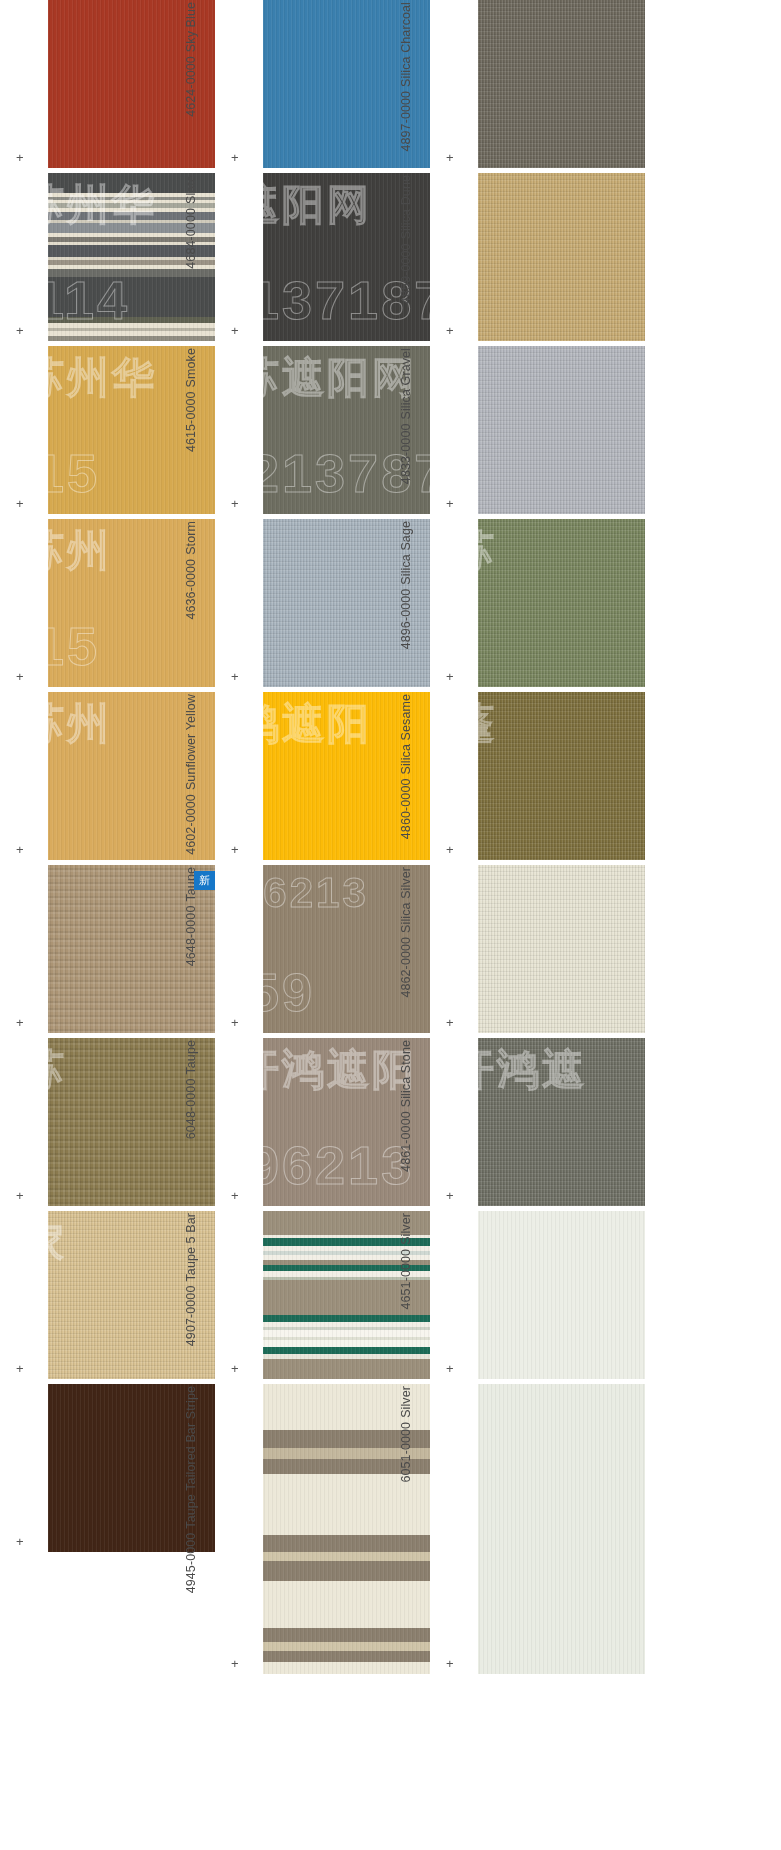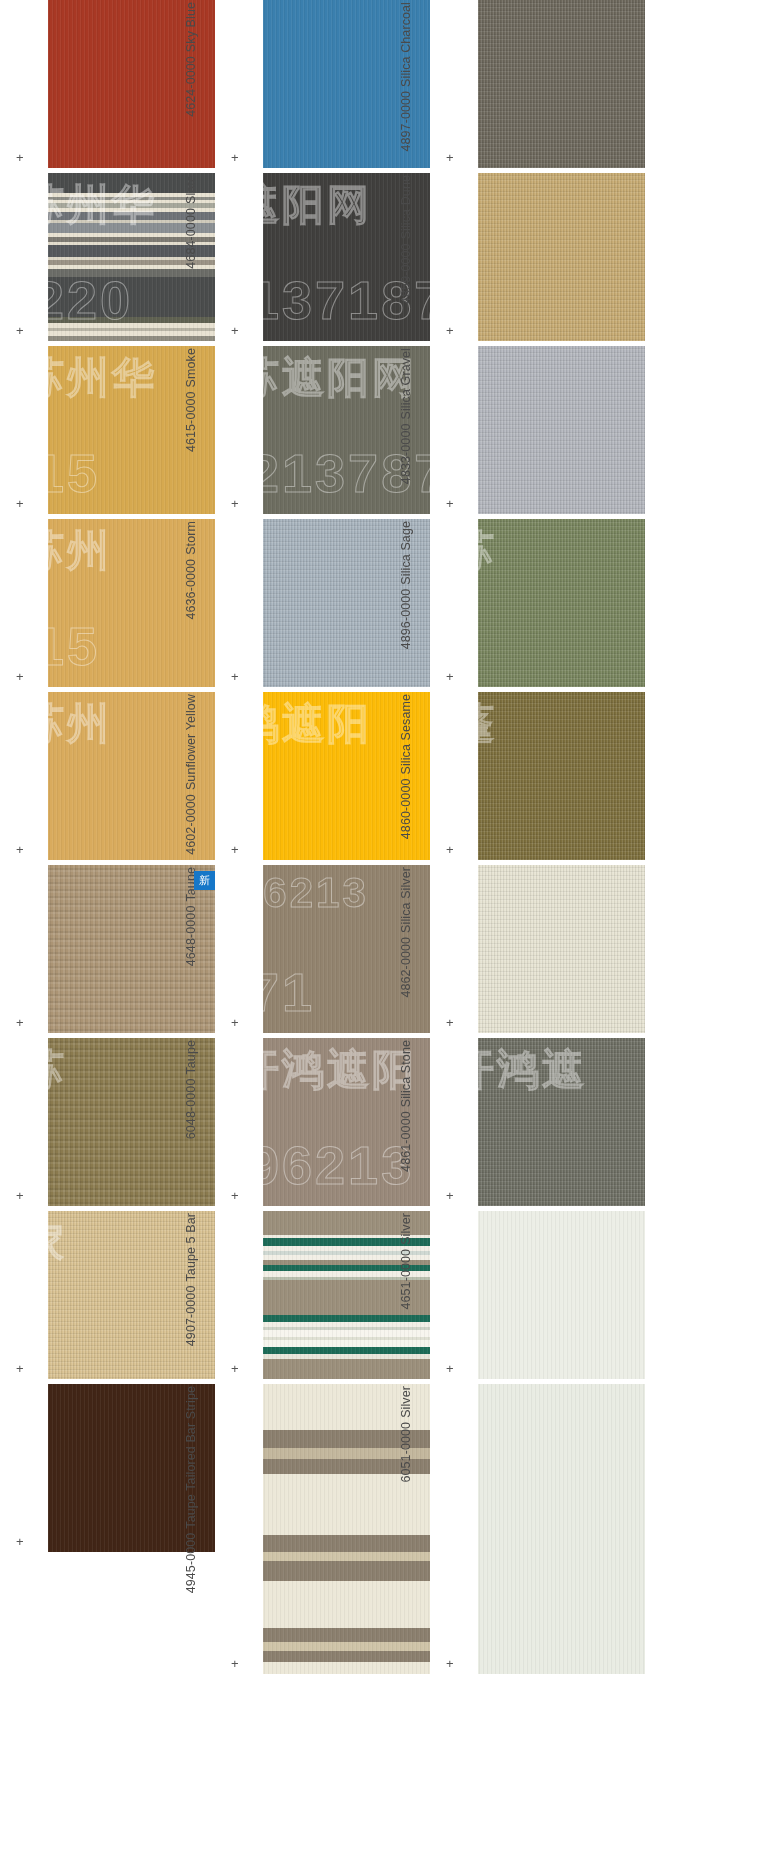--- a/index.html
+++ b/index.html
@@ -151,21 +151,21 @@
       </div>
       <div class="entry" style="height: 168px; margin-bottom: 5px;">
         <div class="label-gutter">
           <span class="plus" style="bottom: 4px; position: absolute;">+</span>
         </div>
         <div class="tile">
           <div class="stripes" style="background: linear-gradient(rgb(74, 76, 76) 0%, rgb(74, 76, 76) 12%, rgb(232, 226, 210) 12%, rgb(232, 226, 210) 14%, rgb(141, 141, 134) 14%, rgb(141, 141, 134) 16%, rgb(232, 226, 210) 16%, rgb(232, 226, 210) 18%, rgb(166, 167, 155) 18%, rgb(166, 167, 155) 21%, rgb(232, 226, 210) 21%, rgb(232, 226, 210) 23%, rgb(110, 114, 119) 23%, rgb(110, 114, 119) 28%, rgb(207, 202, 187) 28%, rgb(207, 202, 187) 30%, rgb(138, 143, 147) 30%, rgb(138, 143, 147) 36%, rgb(232, 226, 210) 36%, rgb(232, 226, 210) 38%, rgb(125, 122, 114) 38%, rgb(125, 122, 114) 41%, rgb(227, 221, 205) 41%, rgb(227, 221, 205) 43%, rgb(85, 88, 92) 43%, rgb(85, 88, 92) 50%, rgb(220, 214, 198) 50%, rgb(220, 214, 198) 52%, rgb(154, 146, 133) 52%, rgb(154, 146, 133) 55%, rgb(232, 226, 210) 55%, rgb(232, 226, 210) 57%, rgb(107, 108, 103) 57%, rgb(107, 108, 103) 62%, rgb(74, 76, 76) 62%, rgb(74, 76, 76) 86%, rgb(95, 97, 81) 86%, rgb(95, 97, 81) 89%, rgb(232, 226, 210) 89%, rgb(232, 226, 210) 92%, rgb(185, 181, 166) 92%, rgb(185, 181, 166) 94%, rgb(232, 226, 210) 94%, rgb(232, 226, 210) 97%, rgb(143, 140, 128) 97%, rgb(143, 140, 128) 100%);"></div>
           <div class="grain grain-v"></div>
           <div class="watermark">
             <span class="wm-a">苏州华</span>
-            <span class="wm-b">220</span>
+            <span class="wm-b">114</span>
           </div>
         </div>
       </div>
       <div class="entry" style="height: 168px; margin-bottom: 5px;">
         <div class="label-gutter">
           <span class="plus" style="bottom: 4px; position: absolute;">+</span>
         </div>
         <div class="tile" style="background: rgb(214, 169, 79);">
           <div class="grain grain-v"></div>
           <div class="watermark">
@@ -330,21 +330,21 @@
               <span class="code">4648-0000</span>
               <span class="nm">Taupe</span>
             </div>
           </div>
           <span class="plus" style="bottom: 4px; position: absolute;">+</span>
         </div>
         <div class="tile" style="background: rgb(146, 131, 110);">
           <div class="grain grain-v"></div>
           <div class="watermark">
             <span class="wm-a">96213</span>
-            <span class="wm-b">71</span>
+            <span class="wm-b">59</span>
           </div>
         </div>
       </div>
       <div class="entry" style="height: 168px; margin-bottom: 5px;">
         <div class="label-gutter">
           <div class="vlabel" style="transform: rotate(90deg); height: 46px;">
             <div class="stack" style="transform: rotate(180deg); writing-mode: horizontal-tb; display: flex; flex-direction: row; gap: 4px;">
               <span class="code">6048-0000</span>
               <span class="nm">Taupe</span>
             </div>

